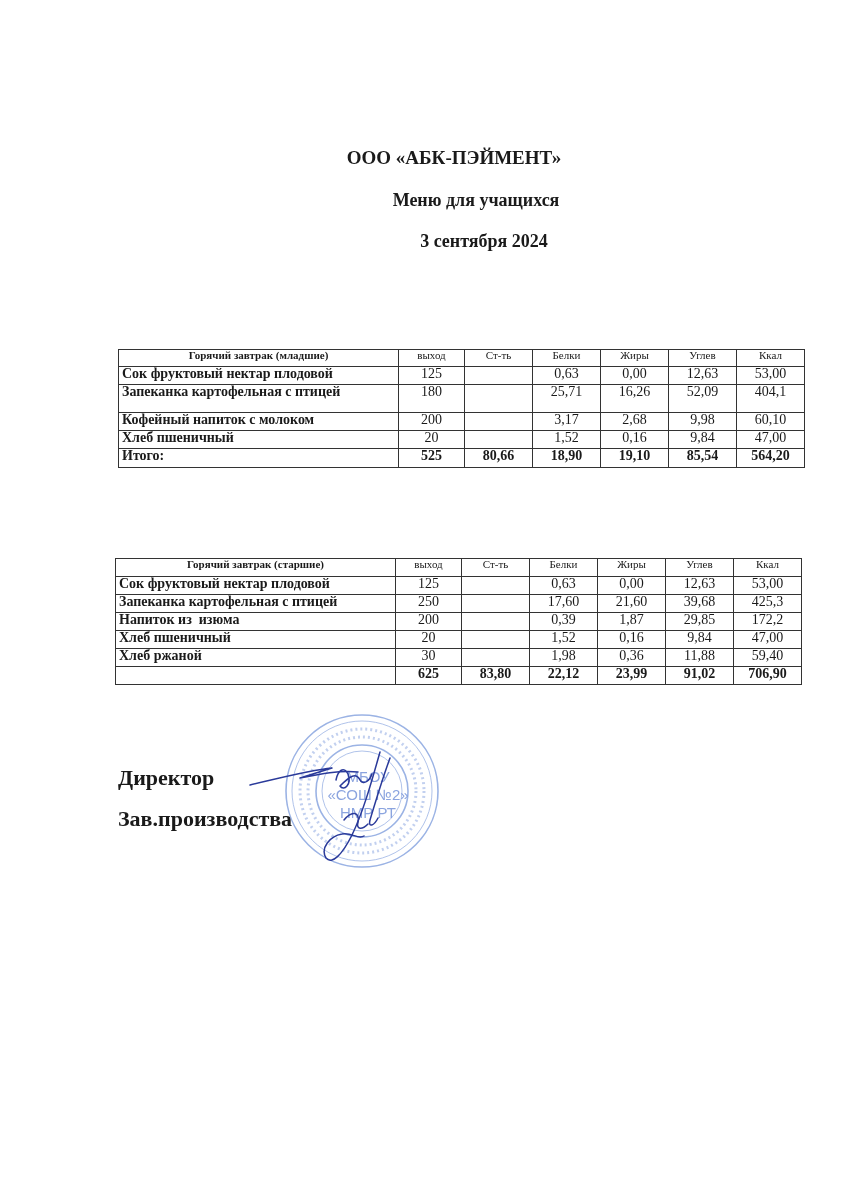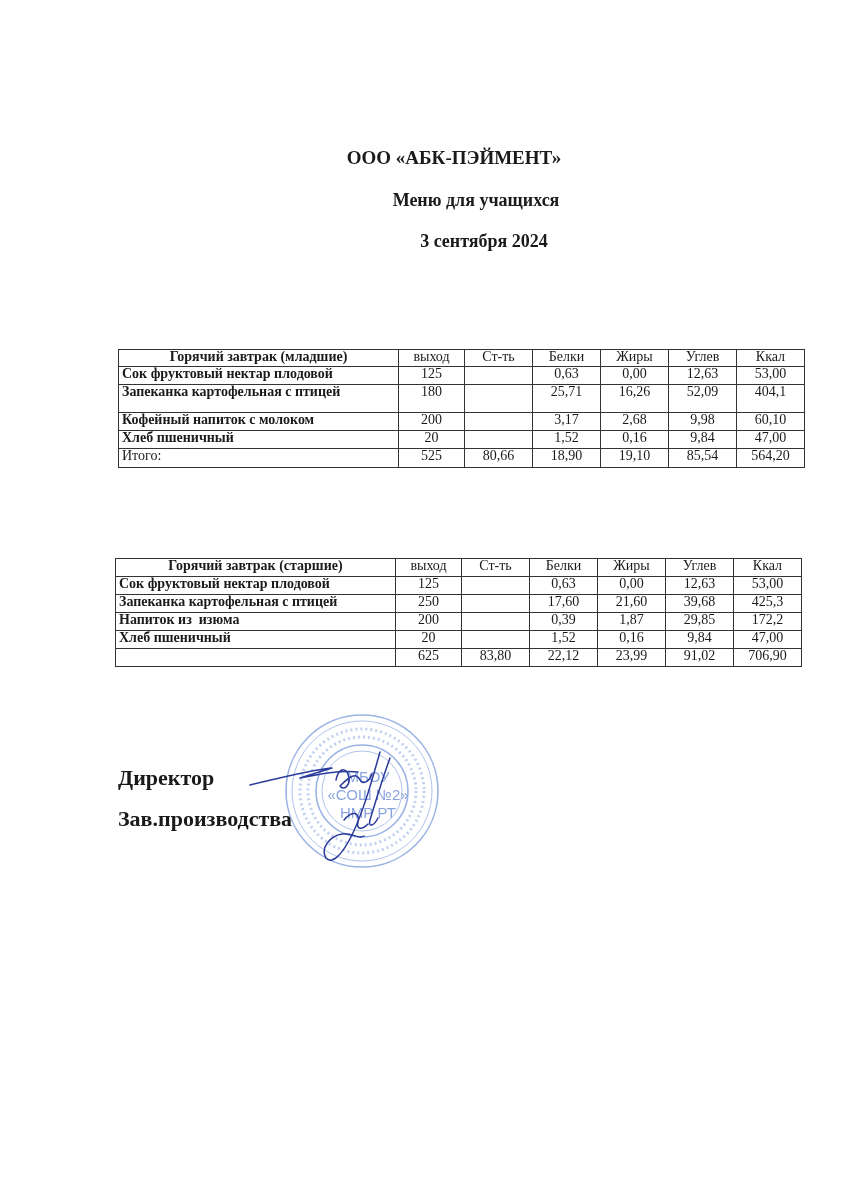--- a/index.html
+++ b/index.html
@@ -15,22 +15,22 @@
   table.menu {
     position: absolute; border-collapse: collapse; table-layout: fixed;
     font-size: 14px; line-height: 1.05;
   }
   table.menu td {
     border: 1px solid #333; padding: 0 3px; vertical-align: top; white-space: nowrap;
   }
   table.menu td.name { font-weight: bold; text-align: left; }
   table.menu td.hdr-name { font-weight: bold; text-align: center; }
   table.menu td.num { text-align: center; }
-  table.menu tr.total td { font-weight: normal; }
-  table.menu tr.hdr td { font-size: 14px; }
+  table.menu tr.total td { font-weight: bold; }
+  table.menu tr.hdr td { font-size: 11px; }
 
   #t1 { left: 118px; top: 349px; width: 686px; }
   #t1 tr.r1 td, #t1 tr.r3 td, #t1 tr.r4 td { height: 17px; }
   #t1 tr.r0 td { height: 16px; }
   #t1 tr.r2 td { height: 27px; }
   #t1 tr.total td { height: 18px; }
 
   #t2 { left: 115px; top: 558px; width: 686px; padding-left: 23px; }
   #t2 tr td { height: 17px; }
 
@@ -165,20 +165,29 @@
   </tr>
   <tr>
     <td class="name">Хлеб пшеничный</td>
     <td class="num">20</td>
     <td class="num"></td>
     <td class="num">1,52</td>
     <td class="num">0,16</td>
     <td class="num">9,84</td>
     <td class="num">47,00</td>
   </tr>
+  <tr>
+    <td class="name">Хлеб ржаной</td>
+    <td class="num">30</td>
+    <td class="num"></td>
+    <td class="num">1,98</td>
+    <td class="num">0,36</td>
+    <td class="num">11,88</td>
+    <td class="num">59,40</td>
+  </tr>
   <tr class="total">
     <td class="name"></td>
     <td class="num">625</td>
     <td class="num">83,80</td>
     <td class="num">22,12</td>
     <td class="num">23,99</td>
     <td class="num">91,02</td>
     <td class="num">706,90</td>
   </tr>
 </tbody>

